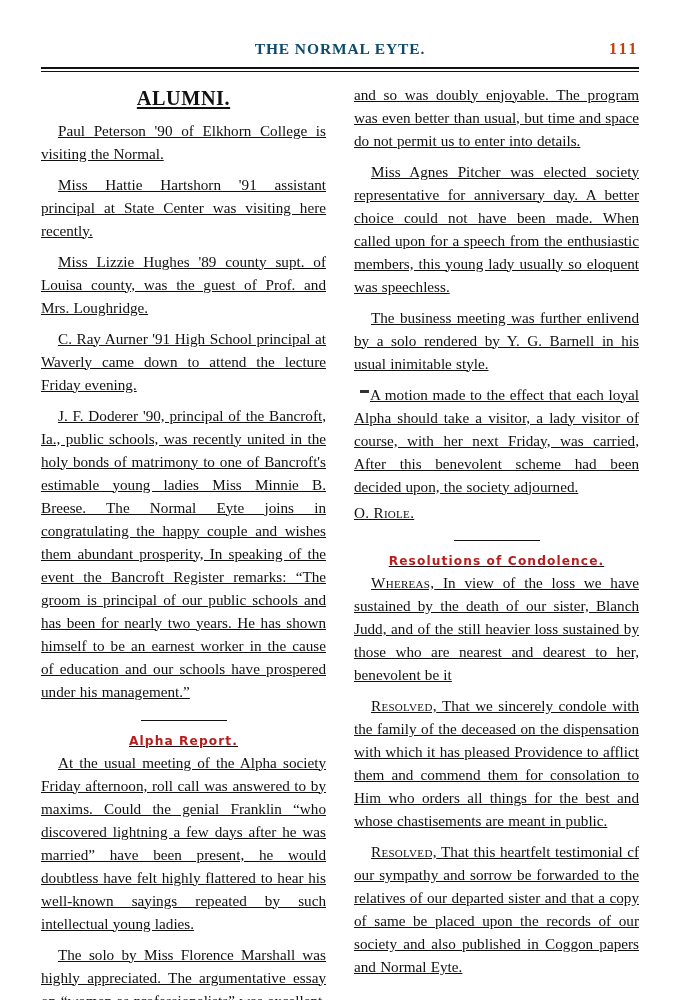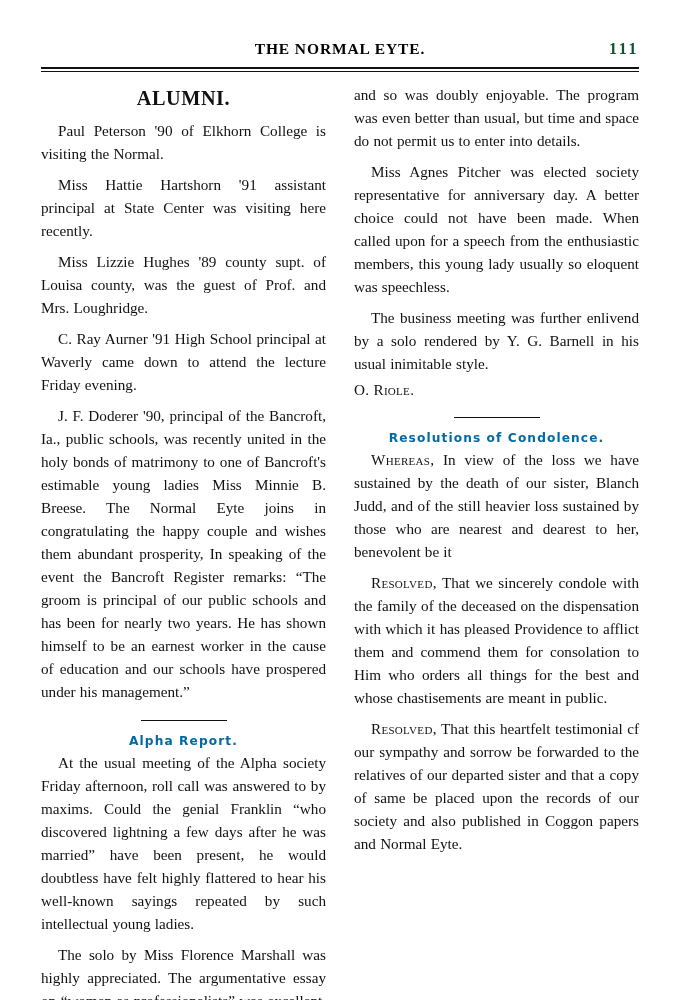--- a/index.html
+++ b/index.html
@@ -31,45 +31,46 @@
   .masthead-title {
     position: absolute;
     left: 0;
     right: 0;
     top: 0;
     text-align: center;
     font-family: "Liberation Serif", "DejaVu Serif", serif;
     font-weight: bold;
     font-size: 15.5px;
     letter-spacing: 0.9px;
-    color: #000000;
+    color: #0c4a6e;
   }
   .masthead-folio {
     position: absolute;
     right: 0;
     top: 0;
     font-weight: bold;
     font-size: 16px;
     letter-spacing: 2.6px;
-    color: #14532d;
+    color: #c2410c;
   }
 
   .head-rule {
     margin-top: 3px;
     border-top: 2.6px solid #111;
     border-bottom: 1px solid #111;
     height: 1.6px;
     box-sizing: content-box;
   }
 
   
   .columns {
     display: flex;
     margin-top: 11px;
     height: 915px;
+    text-decoration: underline;
   }
   .col {
     width: 285px;
     box-sizing: border-box;
   }
   .col-left { margin-right: 28px; }
 
   
   .display-head {
     text-align: center;
@@ -81,21 +82,21 @@
     color: #111;
     transform: scaleX(0.92);
   }
   .section-head {
     text-align: center;
     font-family: "DejaVu Sans", "Liberation Sans", sans-serif;
     font-weight: bold;
     font-size: 12.2px;
     letter-spacing: 1.1px;
     margin: 9px 0 3px 0;
-    color: #0369a1;
+    color: #b91c1c;
   }
 
   .short-rule {
     width: 86px;
     height: 0;
     border-top: 1.7px solid #111;
     margin: 17px auto 13px auto;
   }
 
   
@@ -163,20 +164,21 @@
       <p class="body">At the usual meeting of the Alpha society Friday afternoon, roll call was answered to by maxims.  Could the genial Franklin “who discovered lightning a few days after he was married” have been present, he would doubtless have felt highly flattered to hear his well-known sayings repeated by such intellectual young ladies.</p>
       <p class="body">The solo by Miss Florence Marshall was highly appreciated.  The argumentative essay on “women as professionalists” was excellent.  It was well nigh impossible to decide the question from the arguments advanced, which were equally good on either side; hence the majority of the audience held the same opinion as before.</p>
 
     </div>
 
     <div class="col col-right">
 
       <p class="body" style="text-indent:0">and so was doubly enjoyable.  The program was even better than usual, but time and space do not permit us to enter into details.</p>
       <p class="body">Miss Agnes Pitcher was elected society representative for anniversary day.  A better choice could not have been made.  When called upon for a speech from the enthusiastic members, this young lady usually so eloquent was speechless.</p>
       <p class="body">The business meeting was further enlivend by a solo rendered by Y. G. Barnell in his usual inimitable style.</p>
+      <p class="body"><span class="artifact-mark"></span><span>A motion made to the effect that each loyal Alpha should take a visitor, a lady visitor of course, with her next Friday, was carried,  After this benevolent scheme had been decided upon, the society adjourned.</span></p>
 
       <div class="signature sc">O. Riole.</div>
 
       <div class="short-rule"></div>
 
       <div class="section-head">Resolutions of Condolence.</div>
 
       <p class="body"><span class="sc">Whereas,</span><span> In view of the loss we have sustained by the death of our sister, Blanch Judd, and of the still heavier loss sustained by those who are nearest and dearest to her, benevolent be it</span></p>
 
 

